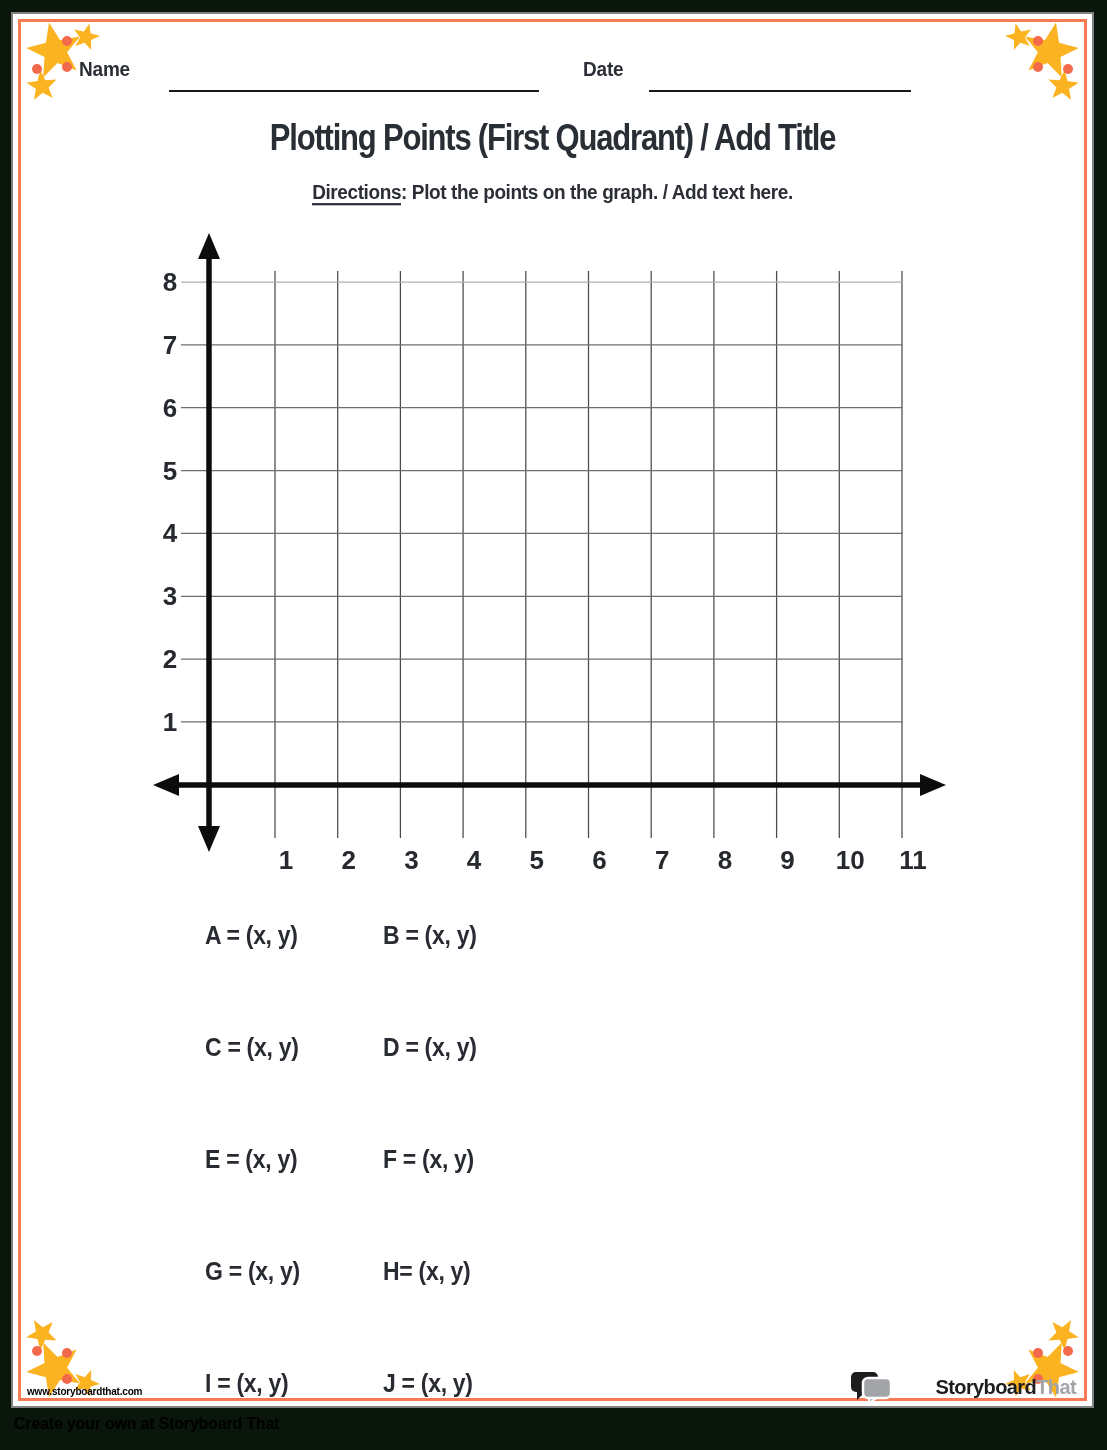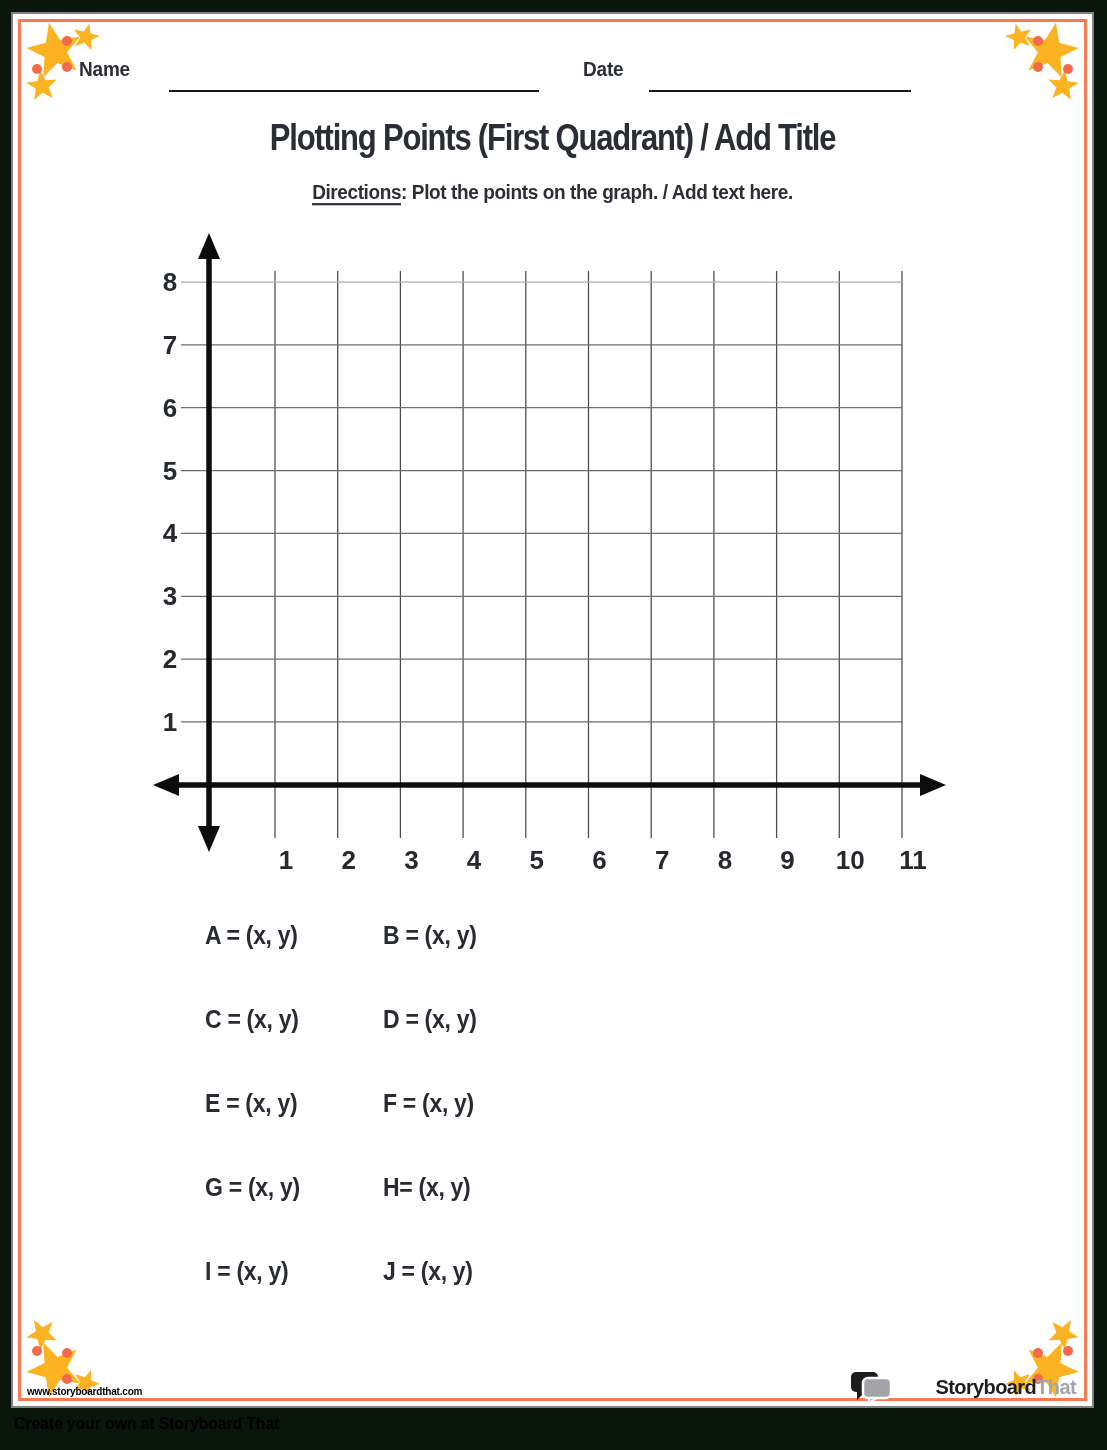--- a/index.html
+++ b/index.html
@@ -45,21 +45,21 @@
     text-align:center; font-size:19px; font-weight:bold; letter-spacing:-0.4px;
     transform:scaleY(1.1); transform-origin:center top; color:#2b2e35;
   }
   .directions .dir-label { border-bottom:2px solid #2b2e35; padding-bottom:0px; }
 
   .grid-svg { position:absolute; left:0; top:213px; width:1083px; height:660px; }
   .tick-text { font-family:"Liberation Sans", sans-serif; font-weight:bold; font-size:26px; fill:#26292e; }
 
   .points-list {
     position:absolute; left:192px; top:909px;
-    display:grid; grid-template-columns:178px auto; row-gap:60px;
+    display:grid; grid-template-columns:178px auto; row-gap:88px;
   }
   .point-label {
     font-size:23px; font-weight:bold; letter-spacing:-0.3px; line-height:24px;
     transform:scaleY(1.1); transform-origin:left center; color:#282b31; white-space:nowrap;
   }
 
   .watermark {
     position:absolute; left:14px; top:1372px; font-size:10px; font-weight:bold;
     color:#000; letter-spacing:-0.2px; z-index:5;
   }

